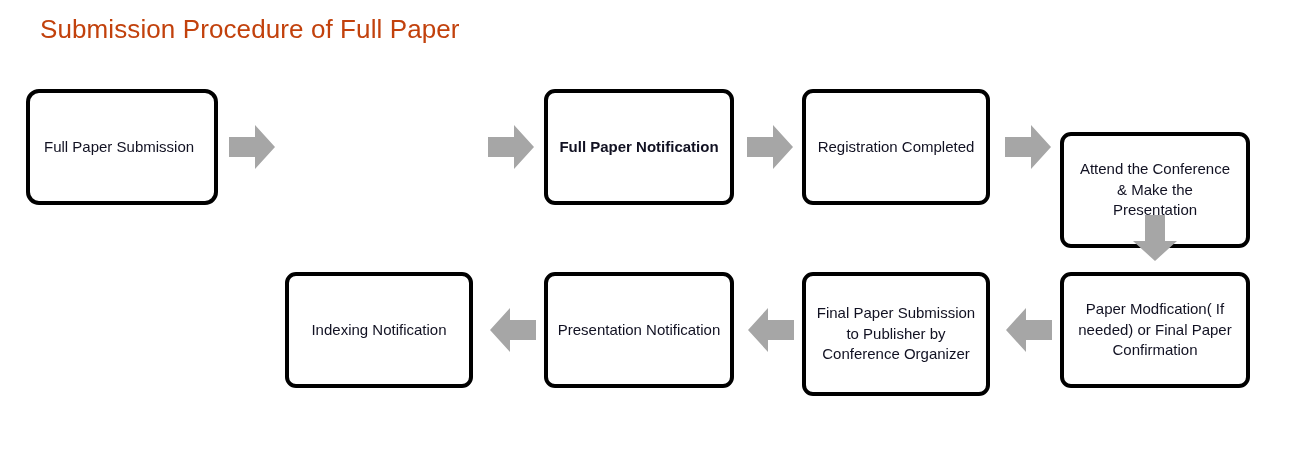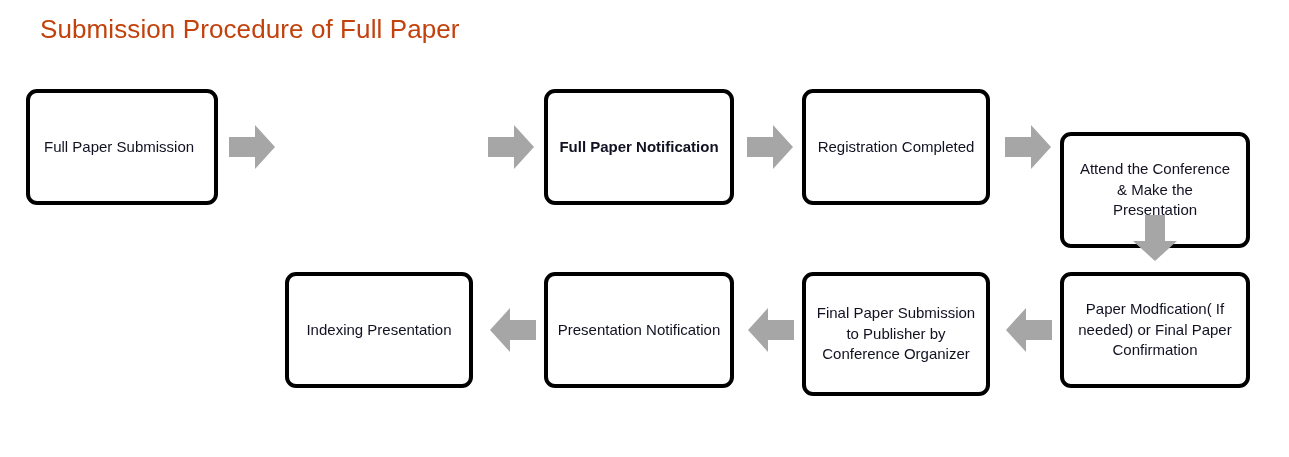--- a/index.html
+++ b/index.html
@@ -50,21 +50,21 @@
   }
   .arrow svg { display: block; }
 </style>
 </head>
 <body>
 
 <div id="canvas">
 
   <div id="page-title">Submission Procedure of Full Paper</div>
 
-  <div class="node left-text" style="left:26px; top:89px; width:192px; height:116px;">
+  <div class="node left-text" style="left:26px; top:89px; width:192px; height:116px;border-radius:13px;">
     <span>Full Paper Submission</span>
   </div>
 
 
   <div class="node" style="left:544px; top:89px; width:190px; height:116px;font-weight:bold;">
     <span>Full Paper Notification</span>
   </div>
 
   <div class="node" style="left:802px; top:89px; width:188px; height:116px;">
     <span>Registration Completed</span>
@@ -80,21 +80,21 @@
 
   <div class="node" style="left:802px; top:272px; width:188px; height:124px;">
     <span>Final Paper Submission to Publisher by Conference Organizer</span>
   </div>
 
   <div class="node" style="left:544px; top:272px; width:190px; height:116px;">
     <span>Presentation Notification</span>
   </div>
 
   <div class="node" style="left:285px; top:272px; width:188px; height:116px;">
-    <span>Indexing Presentation</span>
+    <span>Indexing Notification</span>
   </div>
 
   <div class="arrow" style="left:229px; top:125px;">
     <svg width="46" height="44" viewBox="0 0 46 44" aria-hidden="true">
       <polygon points="0,12 26,12 26,0 46,22 26,44 26,32 0,32" fill="#a6a6a6"></polygon>
     </svg>
   </div>
 
   <div class="arrow" style="left:488px; top:125px;">
     <svg width="46" height="44" viewBox="0 0 46 44" aria-hidden="true">

